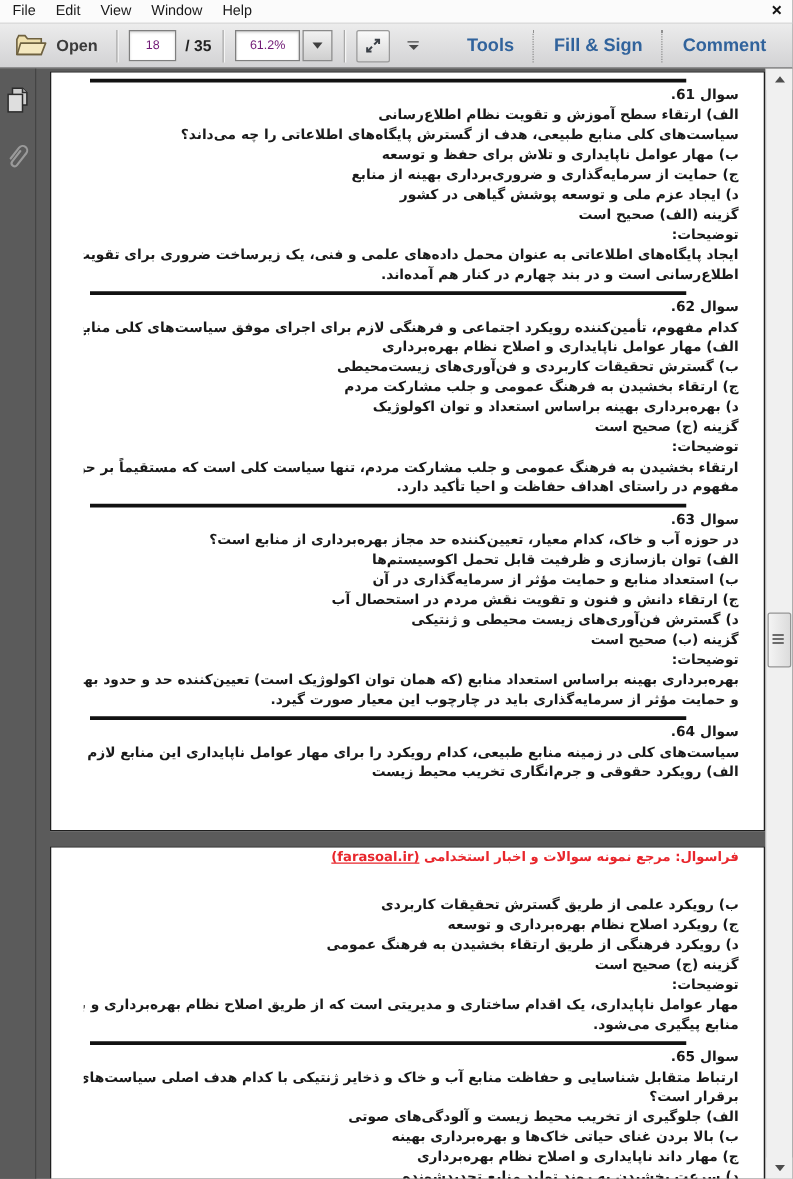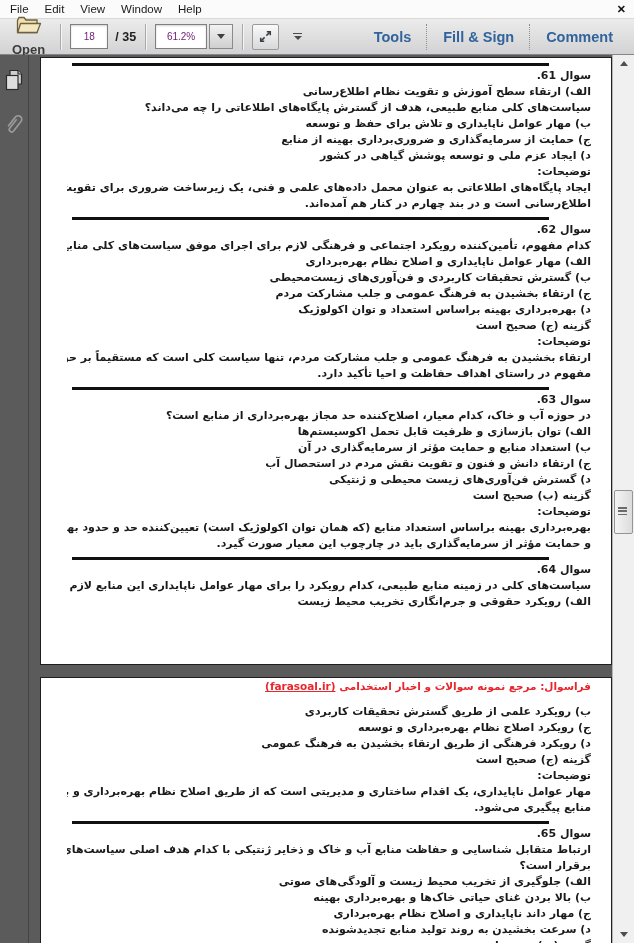--- a/index.html
+++ b/index.html
@@ -21,21 +21,21 @@
     line-height:16px;cursor:default;
   }
   
   .toolbar{
     position:absolute;left:0;top:19px;width:634px;height:36px;
     background:linear-gradient(#ececec,#d2d2d4);
     border-bottom:1px solid #868686;
     display:flex;align-items:center;box-sizing:border-box;padding:0 6px;
   }
   .tb-sep{width:1px;height:26px;background:#aaa;box-shadow:1px 0 0 #f5f5f5;margin:0 9px;}
-  .open-btn{display:flex;align-items:center;gap:7px;background:none;border:none;padding:2px 6px;cursor:default;flex-direction:column;}
+  .open-btn{display:flex;align-items:center;gap:7px;background:none;border:none;padding:2px 6px;cursor:default;}
   .open-label{font-size:13px;font-weight:bold;color:#3b3b3b;}
   .folder-icon{width:26px;height:19px;display:block;}
   .page-box,.zoom-box{
     background:#fff;border:1px solid #7f7f7f;box-shadow:inset 0 1px 2px rgba(0,0,0,.18);
     height:21px;font-size:10px;color:#701a75;text-align:center;
     font-family:"Liberation Sans",sans-serif;box-sizing:content-box;
   }
   .page-box{width:32px;}
   .zoom-box{width:46px;}
   .page-total{font-size:12.5px;font-weight:bold;color:#222;margin-left:7px;white-space:pre;}
@@ -73,21 +73,21 @@
   }
   .page-1{margin-top:2px;height:608px;}
   .page-2{margin-top:12px;height:760px;}
   .page-body{padding:0 20px 0 26px;font-family:"DejaVu Sans",sans-serif;}
   .line{
     height:16px;line-height:16px;font-size:11px;font-weight:bold;color:#1a1a1a;
     text-align:right;white-space:nowrap;overflow:hidden;direction:rtl;
   }
   .line.j{text-align:justify;text-align-last:justify;}
   .rule{height:3px;background:#111;margin:5px 42px 2px 5px;}
-  .brand{color:#e8262c;font-size:10.5px;margin-bottom:10px;}
+  .brand{color:#e8262c;font-size:10.5px;margin-bottom:22px;}
   .brand-link{color:#e8262c;text-decoration:underline;display:inline-block;direction:ltr;cursor:pointer;}
   
   .scrollbar{width:21px;flex:none;background:#f0f0f0;border-left:1px solid #b5b5b5;position:relative;}
   .sb-btn{position:absolute;left:0;width:100%;height:17px;display:flex;align-items:center;justify-content:center;background:#f0f0f0;cursor:default;}
   .sb-up{top:0;}
   .sb-down{bottom:0;}
   .tri-up{width:0;height:0;border-left:4px solid transparent;border-right:4px solid transparent;border-bottom:5px solid #4d4d4d;}
   .tri-dn{width:0;height:0;border-left:4px solid transparent;border-right:4px solid transparent;border-top:5px solid #4d4d4d;}
   .sb-thumb{
     position:absolute;left:1px;top:435px;width:17px;height:42px;
@@ -172,37 +172,38 @@
   <div class="canvas">
     <div class="page page-1">
       <div class="page-body">
           <div class="rule"></div>
           <div class="line">سوال 61.</div>
           <div class="line">الف) ارتقاء سطح آموزش و تقویت نظام اطلاع‌رسانی</div>
           <div class="line">سیاست‌های کلی منابع طبیعی، هدف از گسترش پایگاه‌های اطلاعاتی را چه می‌داند؟</div>
           <div class="line">ب) مهار عوامل ناپایداری و تلاش برای حفظ و توسعه</div>
           <div class="line">ج) حمایت از سرمایه‌گذاری و ضروری‌برداری بهینه از منابع</div>
           <div class="line">د) ایجاد عزم ملی و توسعه پوشش گیاهی در کشور</div>
+          <div class="line">گزینه (الف) صحیح است</div>
           <div class="line">توضیحات:</div>
           <div class="line j">ایجاد پایگاه‌های اطلاعاتی به عنوان محمل داده‌های علمی و فنی، یک زیرساخت ضروری برای تقویت آموزش و نظام</div>
           <div class="line">اطلاع‌رسانی است و در بند چهارم در کنار هم آمده‌اند.</div>
           <div class="rule"></div>
           <div class="line">سوال 62.</div>
           <div class="line j">کدام مفهوم، تأمین‌کننده رویکرد اجتماعی و فرهنگی لازم برای اجرای موفق سیاست‌های کلی منابع طبیعی است؟</div>
           <div class="line">الف) مهار عوامل ناپایداری و اصلاح نظام بهره‌برداری</div>
           <div class="line">ب) گسترش تحقیقات کاربردی و فن‌آوری‌های زیست‌محیطی</div>
           <div class="line">ج) ارتقاء بخشیدن به فرهنگ عمومی و جلب مشارکت مردم</div>
           <div class="line">د) بهره‌برداری بهینه براساس استعداد و توان اکولوژیک</div>
           <div class="line">گزینه (ج) صحیح است</div>
           <div class="line">توضیحات:</div>
           <div class="line j">ارتقاء بخشیدن به فرهنگ عمومی و جلب مشارکت مردم، تنها سیاست کلی است که مستقیماً بر حوزه اجتماعی و</div>
           <div class="line">مفهوم در راستای اهداف حفاظت و احیا تأکید دارد.</div>
           <div class="rule"></div>
           <div class="line">سوال 63.</div>
-          <div class="line">در حوزه آب و خاک، کدام معیار، اصلاح‌کننده حد مجاز بهره‌برداری از منابع است؟</div>
+          <div class="line">در حوزه آب و خاک، کدام معیار، تعیین‌کننده حد مجاز بهره‌برداری از منابع است؟</div>
           <div class="line">الف) توان بازسازی و ظرفیت قابل تحمل اکوسیستم‌ها</div>
           <div class="line">ب) استعداد منابع و حمایت مؤثر از سرمایه‌گذاری در آن</div>
           <div class="line">ج) ارتقاء دانش و فنون و تقویت نقش مردم در استحصال آب</div>
           <div class="line">د) گسترش فن‌آوری‌های زیست محیطی و ژنتیکی</div>
           <div class="line">گزینه (ب) صحیح است</div>
           <div class="line">توضیحات:</div>
           <div class="line j">بهره‌برداری بهینه براساس استعداد منابع (که همان توان اکولوژیک است) تعیین‌کننده حد و حدود بهره‌برداری است</div>
           <div class="line">و حمایت مؤثر از سرمایه‌گذاری باید در چارچوب این معیار صورت گیرد.</div>
           <div class="rule"></div>
           <div class="line">سوال 64.</div>

